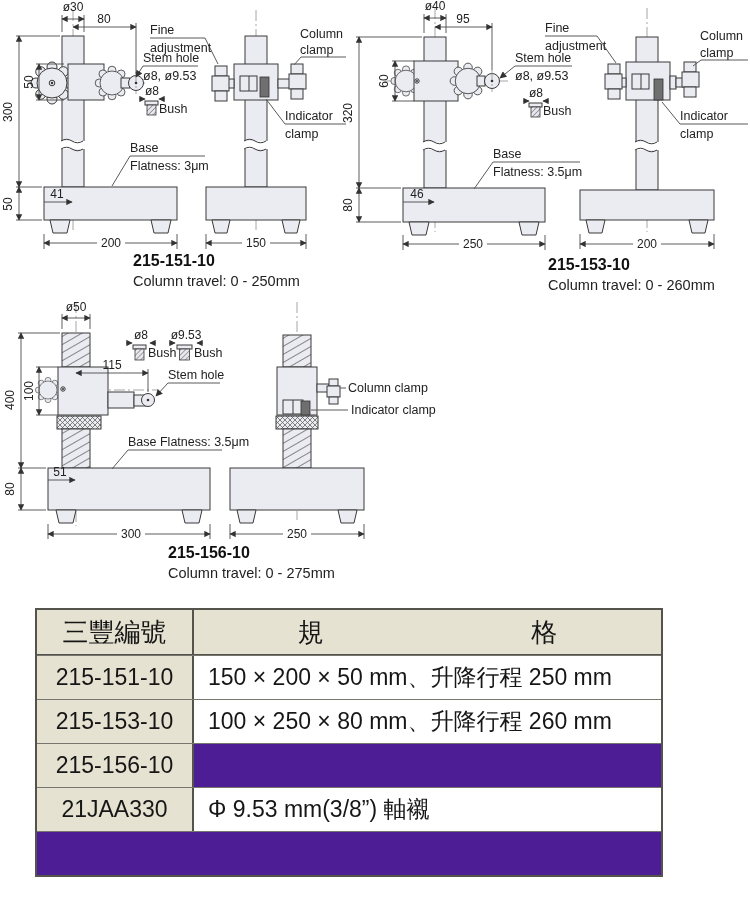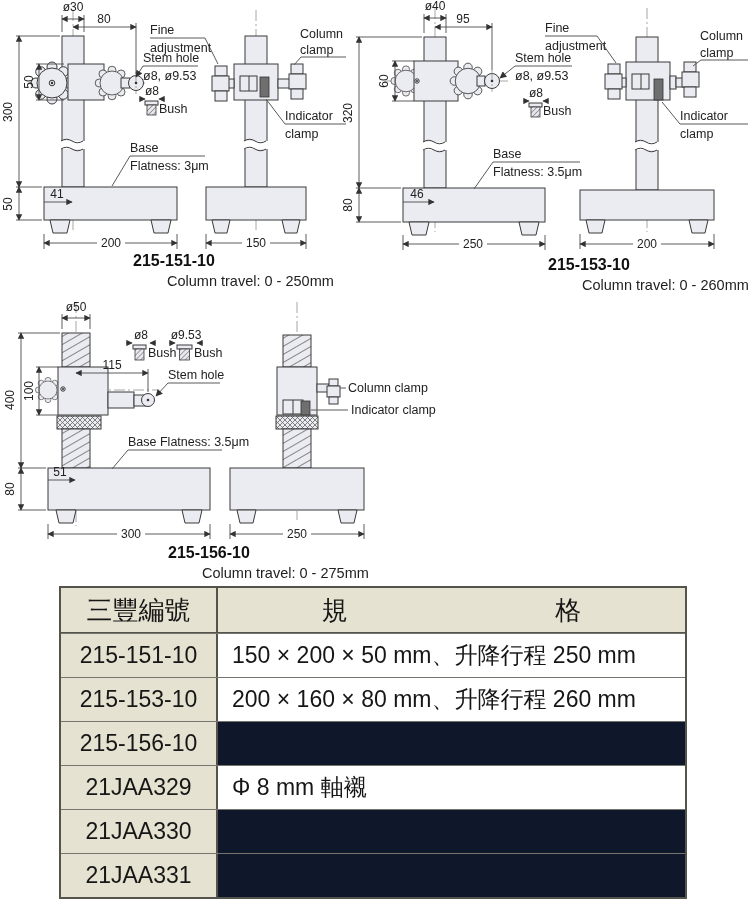--- a/index.html
+++ b/index.html
@@ -11,22 +11,22 @@
   .lb{font-size:12.5px;fill:#222;}
   .part{fill:#ebebf2;stroke:#3a3a3a;stroke-width:1;}
   .ln{fill:none;stroke:#3a3a3a;stroke-width:1;}
   .dim{fill:none;stroke:#4a4a4a;stroke-width:0.9;}
   .cl{fill:none;stroke:#8f8f8f;stroke-width:0.8;stroke-dasharray:11 3 2 3;}
   .ld{fill:none;stroke:#5a5a5a;stroke-width:1;}
   .dk{fill:#6f6f6f;stroke:#333;stroke-width:0.8;}
   .wh{fill:#ffffff;stroke:none;}
   .cap{position:absolute;}
   .cap .model{font-weight:bold;font-size:16px;color:#111;}
-  .cap .travel{font-size:14.5px;color:#222;margin-top:3px;margin-left:34px;}
-  .spec-table{position:absolute;left:35px;top:586px;width:624px;border:2px solid #54544c;background:#0f172a;margin-left:24px;}
+  .cap .travel{font-size:14.5px;color:#222;margin-top:3px;}
+  .spec-table{position:absolute;left:35px;top:608px;width:624px;border:2px solid #54544c;background:#4c1d95;}
   .t-row{display:flex;height:43px;border-top:1px solid #76766e;}
   .t-row.t-header{height:44px;border-top:none;border-bottom:1px solid #54544c;}
   .c1{width:155px;border-right:2px solid #54544c;display:flex;align-items:center;justify-content:center;
       background:#e5e2d1;font-size:23px;color:#161616;}
   .t-header .c1{font-size:26px;}
   .c2{flex:1;display:flex;align-items:center;padding-left:14px;font-size:23px;background:#fff;color:#161616;}
   .t-header .c2{background:#e5e2d1;justify-content:space-around;padding-left:0;font-size:26px;}
 </style>
 </head>
 <body>
@@ -427,30 +427,26 @@
       <span>規</span>
       <span>格</span>
     </div>
   </div>
   <div class="t-row">
     <div class="c1">215-151-10</div>
     <div class="c2">150 × 200 × 50 mm、升降行程 250 mm</div>
   </div>
   <div class="t-row">
     <div class="c1">215-153-10</div>
-    <div class="c2">200 × 160 × 80 mm、升降行程 260 mm</div>
+    <div class="c2">100 × 250 × 80 mm、升降行程 260 mm</div>
   </div>
   <div class="t-row">
     <div class="c1">215-156-10</div>
   </div>
   <div class="t-row">
-    <div class="c1">21JAA329</div>
-    <div class="c2">Φ 8 mm 軸襯</div>
+    <div class="c1">21JAA330</div>
+    <div class="c2">Φ 9.53 mm(3/8”) 軸襯</div>
   </div>
   <div class="t-row">
-    <div class="c1">21JAA330</div>
-  </div>
-  <div class="t-row">
-    <div class="c1">21JAA331</div>
   </div>
 </div>
 
 </div>
 
 </body></html>

